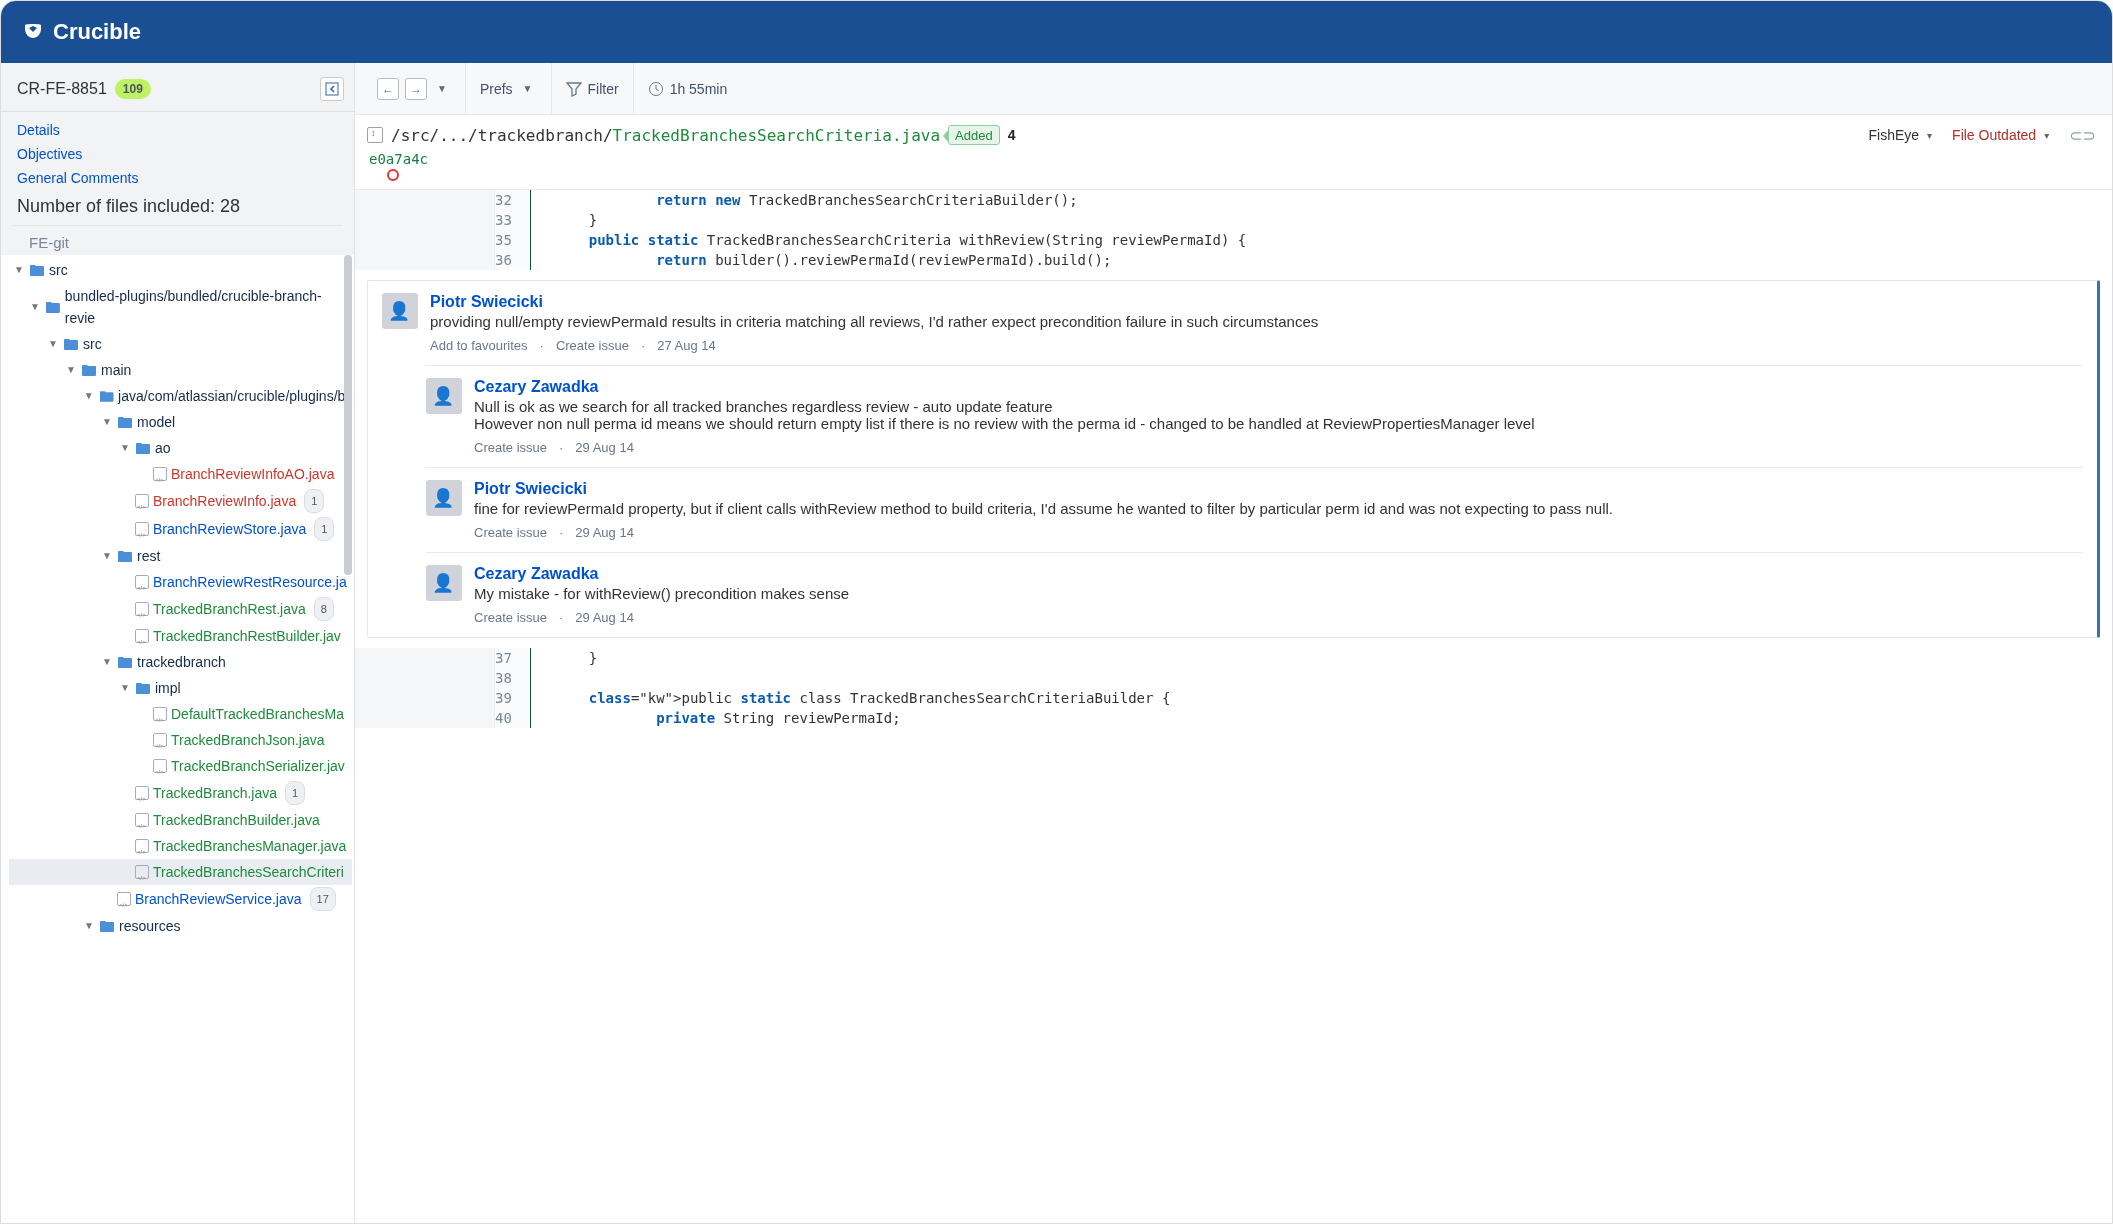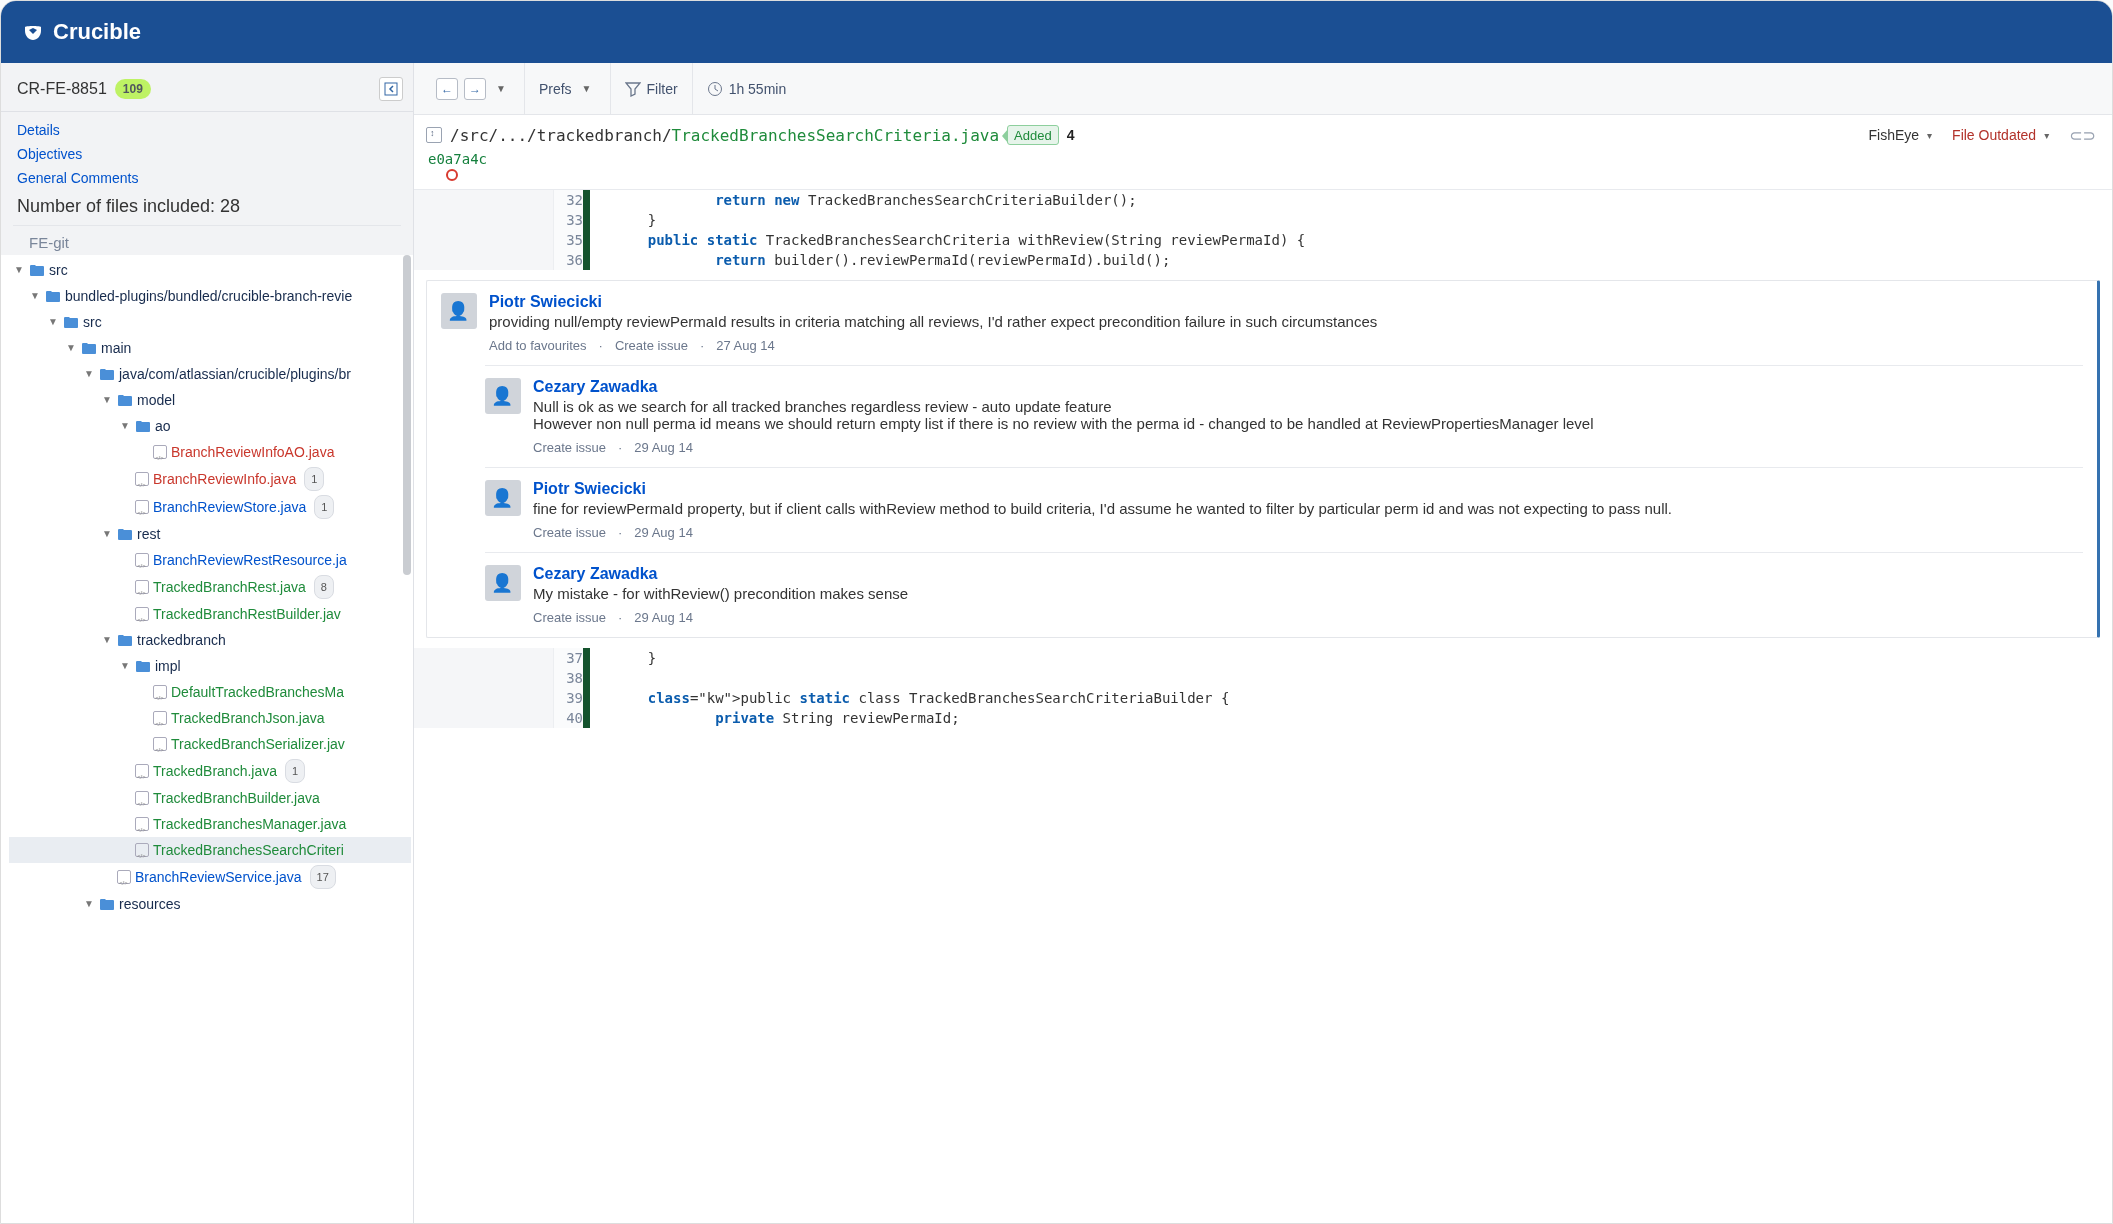--- a/index.html
+++ b/index.html
@@ -1,22 +1,22 @@
 <!DOCTYPE html>
 <html><head>
 <meta charset="utf-8">
 <style>
 * { box-sizing: border-box; margin: 0; padding: 0; }
 html, body { height: 100%; font-family: -apple-system, BlinkMacSystemFont, "Segoe UI", Arial, sans-serif; font-size: 14px; color: #172B4D; background: #fafbfc; }
 .app { display: flex; flex-direction: column; height: 100vh; background: #fff; border-radius: 16px 16px 0 0; overflow: hidden; border: 1px solid #ddd;}
 .top-bar { background: #1b4f93; height: 62px; display: flex; align-items: center; padding: 0 20px; }
-.logo { display: flex; align-items: flex-end; color: #fff; font-weight: 700; font-size: 22px; gap: 8px; }
+.logo { display: flex; align-items: flex-start; color: #fff; font-weight: 700; font-size: 22px; gap: 8px; }
 .logo-icon { width: 24px; height: 24px; }
 .body { flex: 1; display: flex; overflow: hidden; }
-.sidebar { width: 413px; display: flex; flex-direction: column; border-right: 1px solid #dfe1e6; background: #f2f3f5; }
+.sidebar { width: 354px; display: flex; flex-direction: column; border-right: 1px solid #dfe1e6; background: #f2f3f5; }
 .sidebar-header { display: flex; align-items: center; justify-content: space-between; padding: 14px 10px 10px 16px; border-bottom: 1px solid #dfe1e6; }
 .review-id { display: flex; align-items: center; gap: 8px; font-size: 16px; color: #333; }
 .badge-gray { background: #bef264; color: #50565f; border-radius: 10px; padding: 3px 8px; font-size: 12px; font-weight: 600; }
 .panel-icon-btn { width: 24px; height: 24px; border: 1px solid #ccc; border-radius: 3px; display: flex; align-items: center; justify-content: center; background: #fff; color: #3367a5; cursor: pointer; }
 .sidebar-links { padding: 10px 0 4px 16px; display: flex; flex-direction: column; gap: 8px; }
 .sidebar-links a { color: #0052cc; text-decoration: none; font-size: 14px; }
 .sidebar-meta { padding: 6px 16px 8px 16px; color: #333; font-size: 18px; }
 .sidebar-repo { padding: 8px 16px 4px 16px; color: #7a869a; font-size: 15px; border-top: 1px solid #e4e6ea; margin: 0 12px; }
 .file-tree { flex: 1; overflow: auto; padding: 2px 2px 20px 8px; background: #fff; position: relative;}
 .row { display: flex; align-items: center; gap: 4px; padding: 2px 2px 2px 0; line-height: 22px; cursor: pointer; }
@@ -54,21 +54,21 @@
 .drop-link { color: #333; font-size: 14px; display: flex; align-items: center; gap: 4px; cursor: pointer; }
 .drop-link.red { color: #b2322a; }
 .link-icon { color:#9aa3b2; font-size:16px;}
 .commit-row { display: flex; align-items: center; gap: 8px; margin-top: 6px; padding-left: 2px;}
 .commit-hash { color: #15803d; font-family: monospace; font-size: 14px; }
 .marker-circle { width: 12px; height: 12px; border: 2.5px solid #d83a2f; border-radius: 50%; }
 .code-area { overflow: auto; flex: 1; background: #fff; }
 .code-block { font-family: "SFMono-Regular", Menlo, Consolas, monospace; font-size: 14px; line-height: 20px; }
 .code-line { display: flex; }
 .gutter-a { width: 140px; background: #f5f6f8; border-right: 1px solid #eceef1; }
-.gutter-b { width: 36px; text-align: right; padding-right: 0; color: #7a869a; background: #fafbfc; border-right: 7px solid #14532d; }
+.gutter-b { width: 36px; text-align: left; padding-right: 8px; color: #7a869a; background: #fafbfc; border-right: 1px solid #14532d; }
 .code-text { padding-left: 24px; flex:1; white-space: pre; color: #333; }
 .kw { color: #0b5cad; font-weight: 700; }
 .comments { padding: 10px 12px 10px 12px; }
 .comment { border: 1px solid #e4e6ea; border-right: 3px solid #3572b0; background: #fff; padding: 12px 14px; border-radius: 2px; }
 .c-head { display: flex; gap: 12px; }
 .avatar { width: 36px; height: 36px; border-radius: 3px; background: #d0d4da; display: flex; align-items: center; justify-content: center; font-size:18px;}
 .c-body { flex: 1; }
 .c-author { color: #0052cc; font-weight: 700; font-size: 16px; }
 .c-text { color: #333; font-size: 15px; margin-top: 2px; }
 .c-actions { color: #6b778c; font-size: 13px; margin-top: 8px; display: flex; gap: 10px; align-items: center;}

